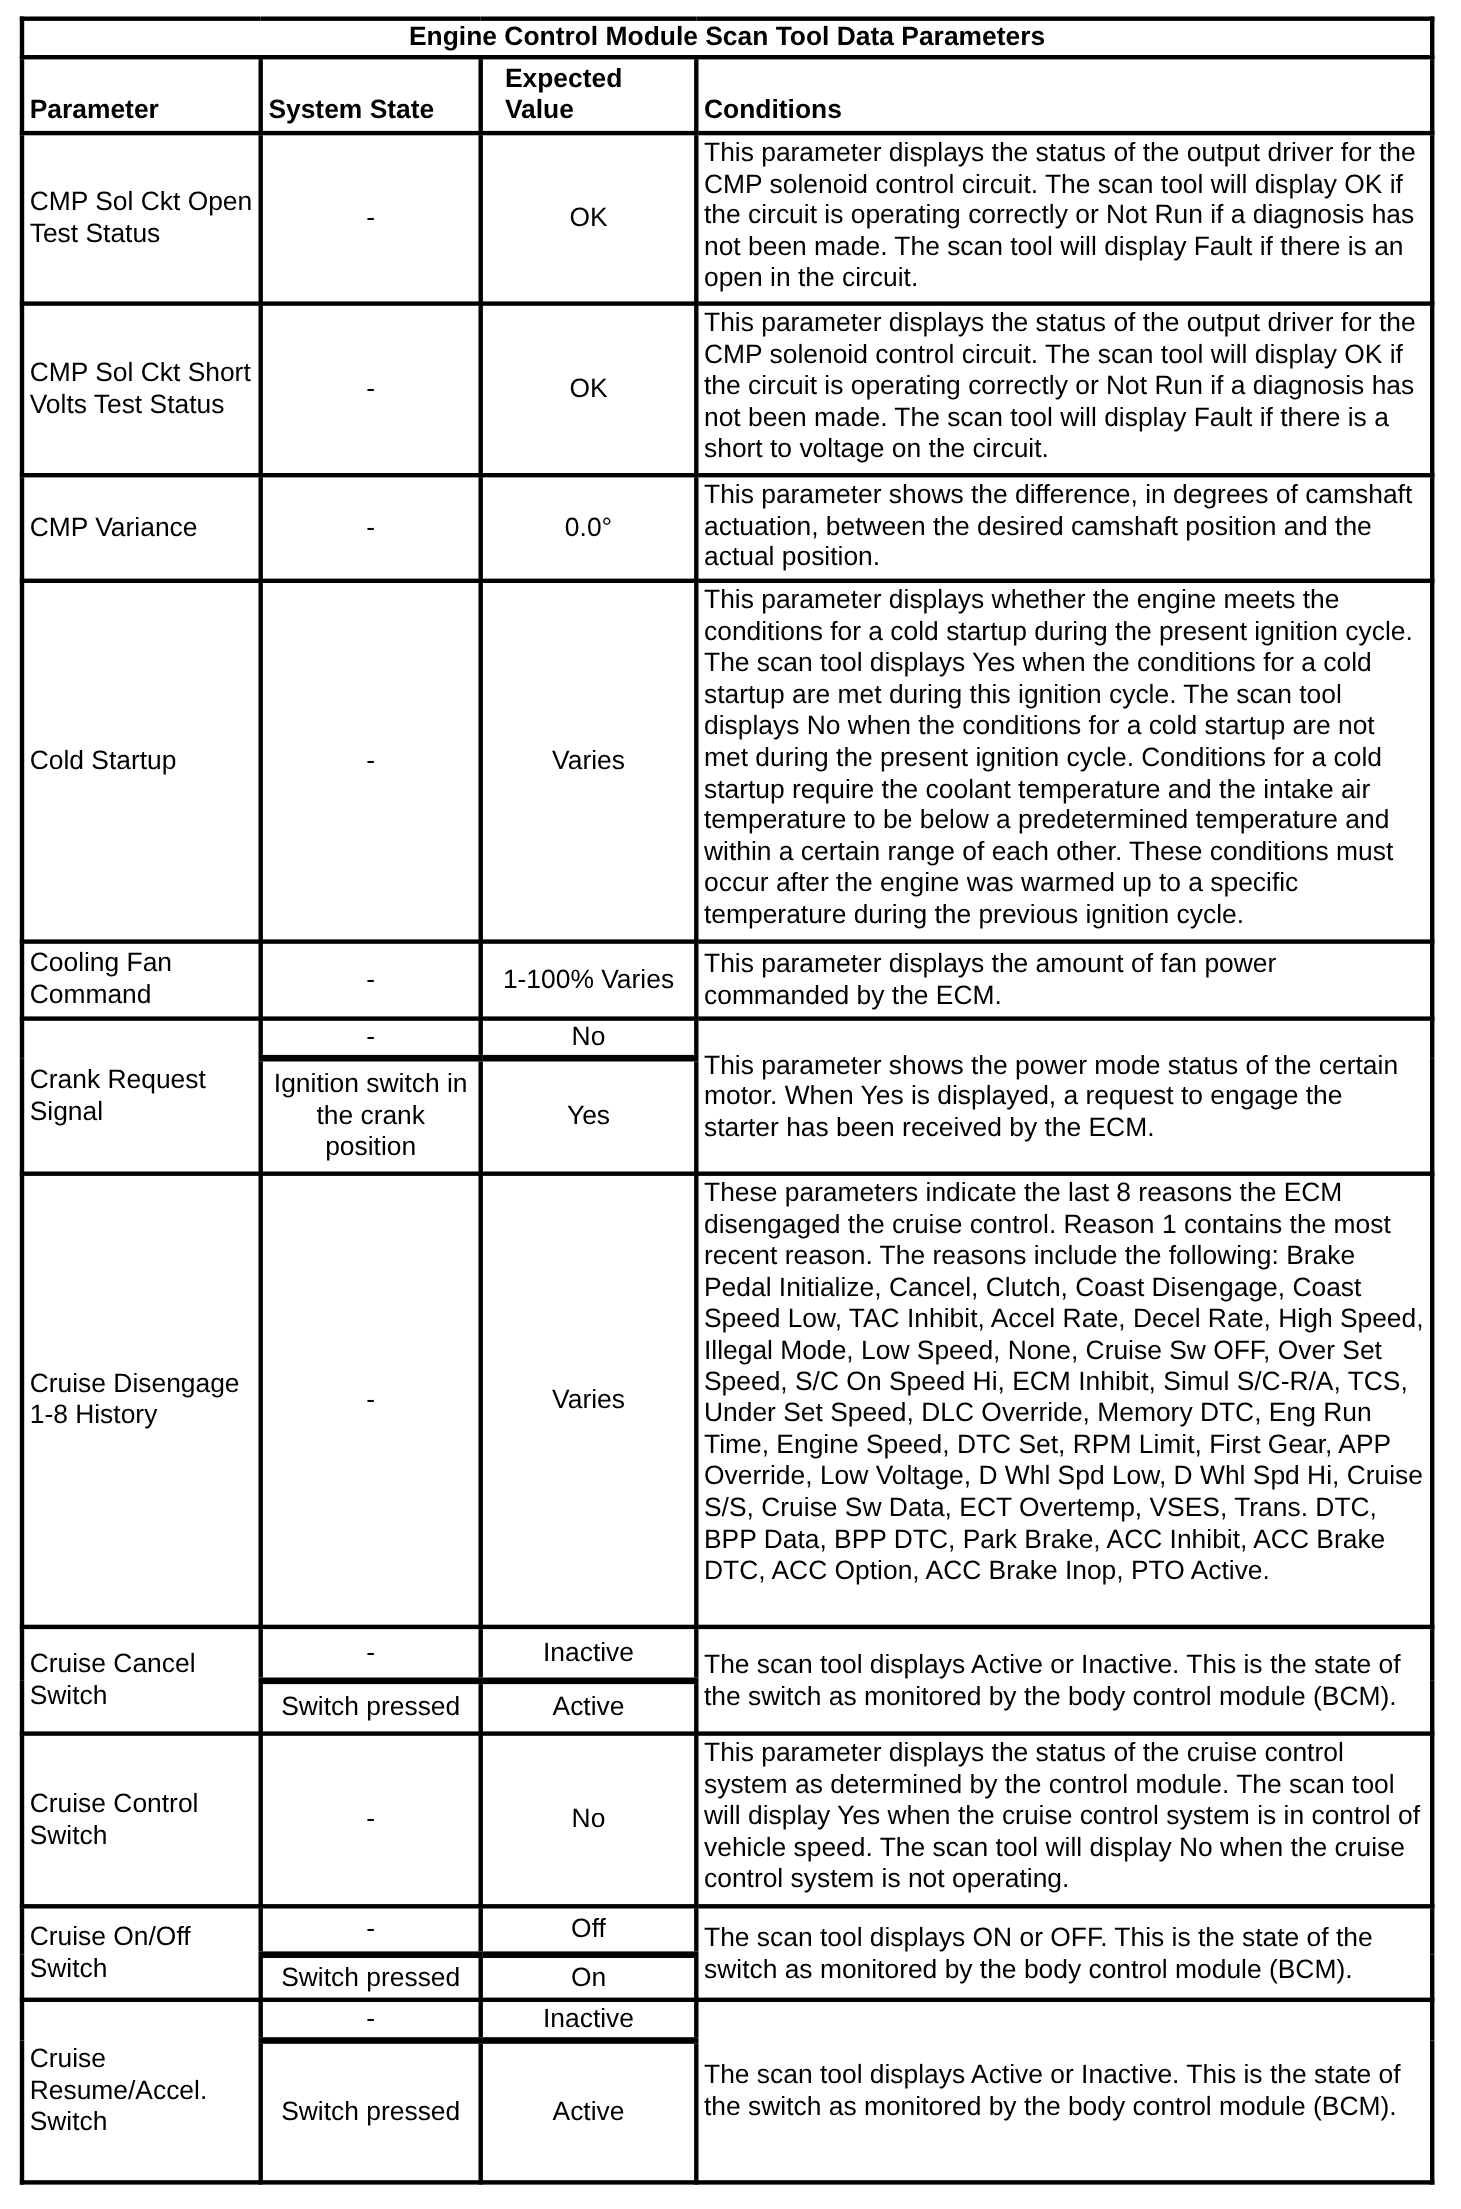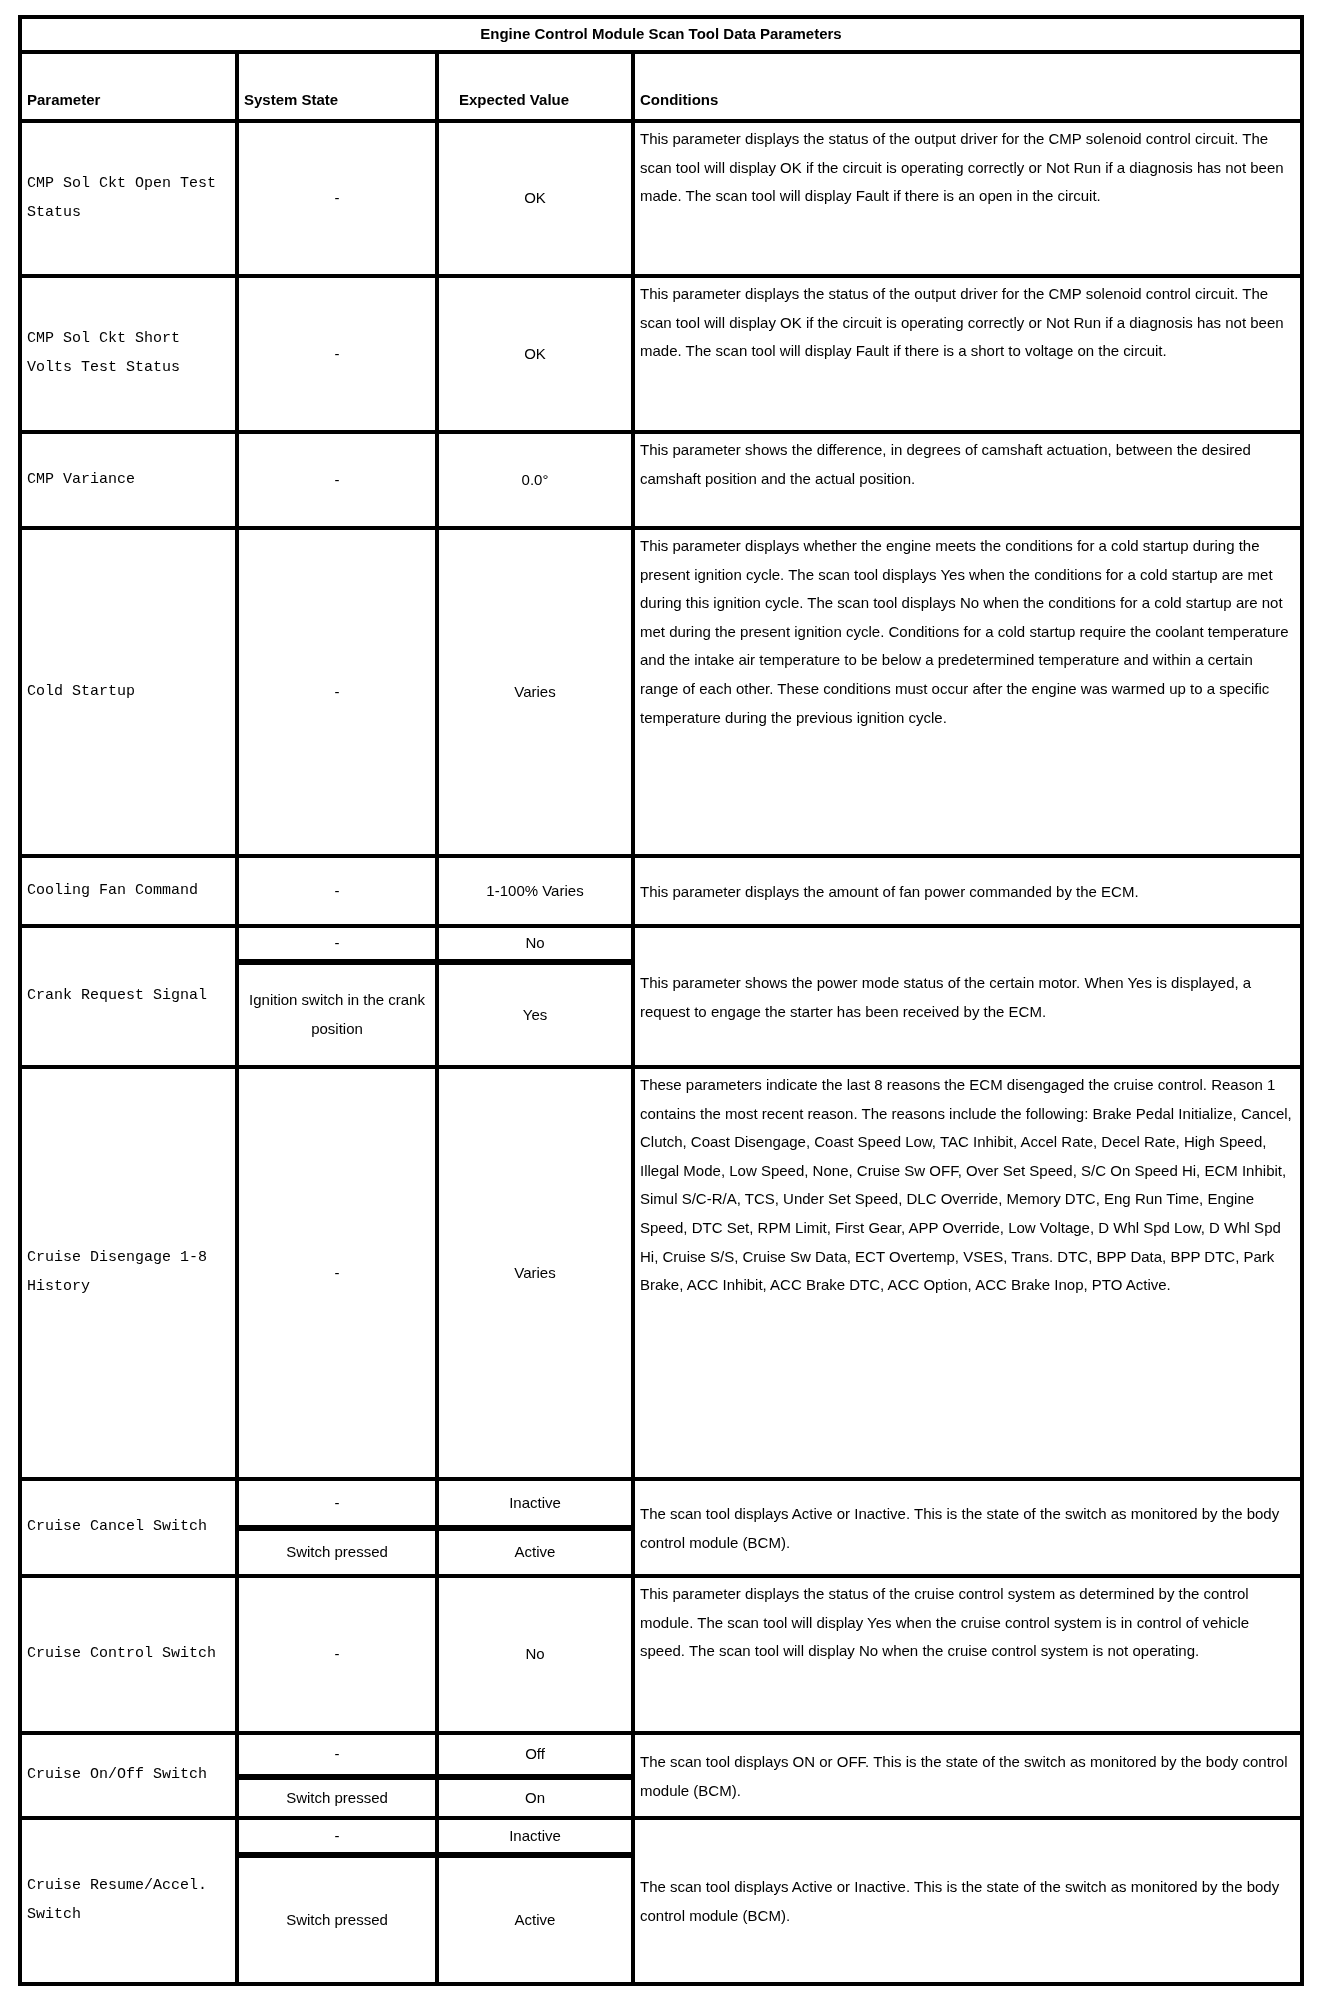--- a/index.html
+++ b/index.html
@@ -1,27 +1,27 @@
 <!DOCTYPE html>
 <html><head>
 <meta charset="utf-8">
 <style>
   html, body { margin:0; padding:0; background:#fff; }
   body { width:1328px; height:2008px; position:relative; overflow:hidden;
          font-family:"Liberation Sans", sans-serif; color:#000; }
   table { position:absolute; left:18px; top:15px; width:1286px;
           border-collapse:collapse; table-layout:fixed; }
   td, th { border:4px solid #000; padding:0 5px; vertical-align:middle;
-           font-size:15px; line-height:28.6px; }
+           font-size:24px; line-height:28.6px; }
   th { font-weight:bold; text-align:left; vertical-align:bottom; padding-bottom:4px; }
   .title { height:31px; font-weight:bold; text-align:center; vertical-align:middle; padding:0; }
   .c { text-align:center; }
   .desc { vertical-align:top; padding-top:2px; }
   .desc.mid { vertical-align:middle; }
-  .param { text-align:left;font-family:Liberation Mono, monospace; }
+  .param { text-align:left; }
   .sub { border-top-width:6px; }
 </style>
 </head>
 <body>
 
 <table>
   <colgroup>
     <col style="width:217px">
       <col style="width:200px">
       <col style="width:196px">

